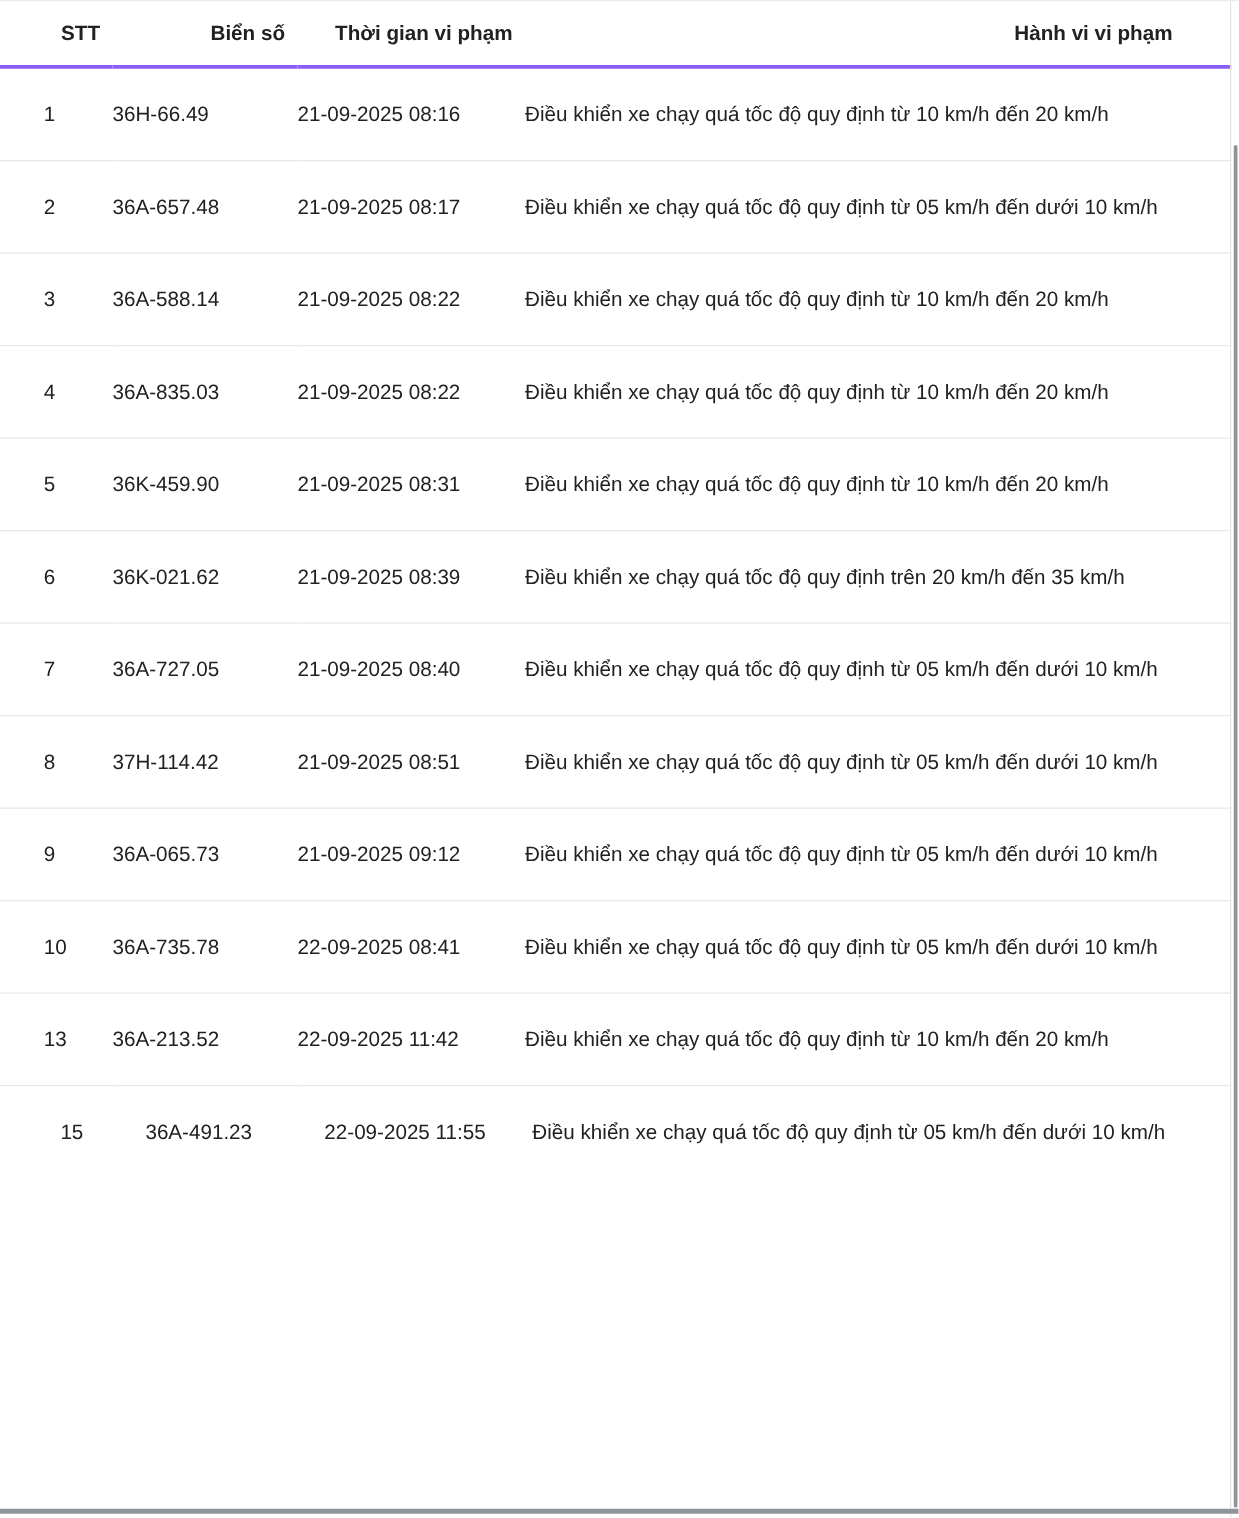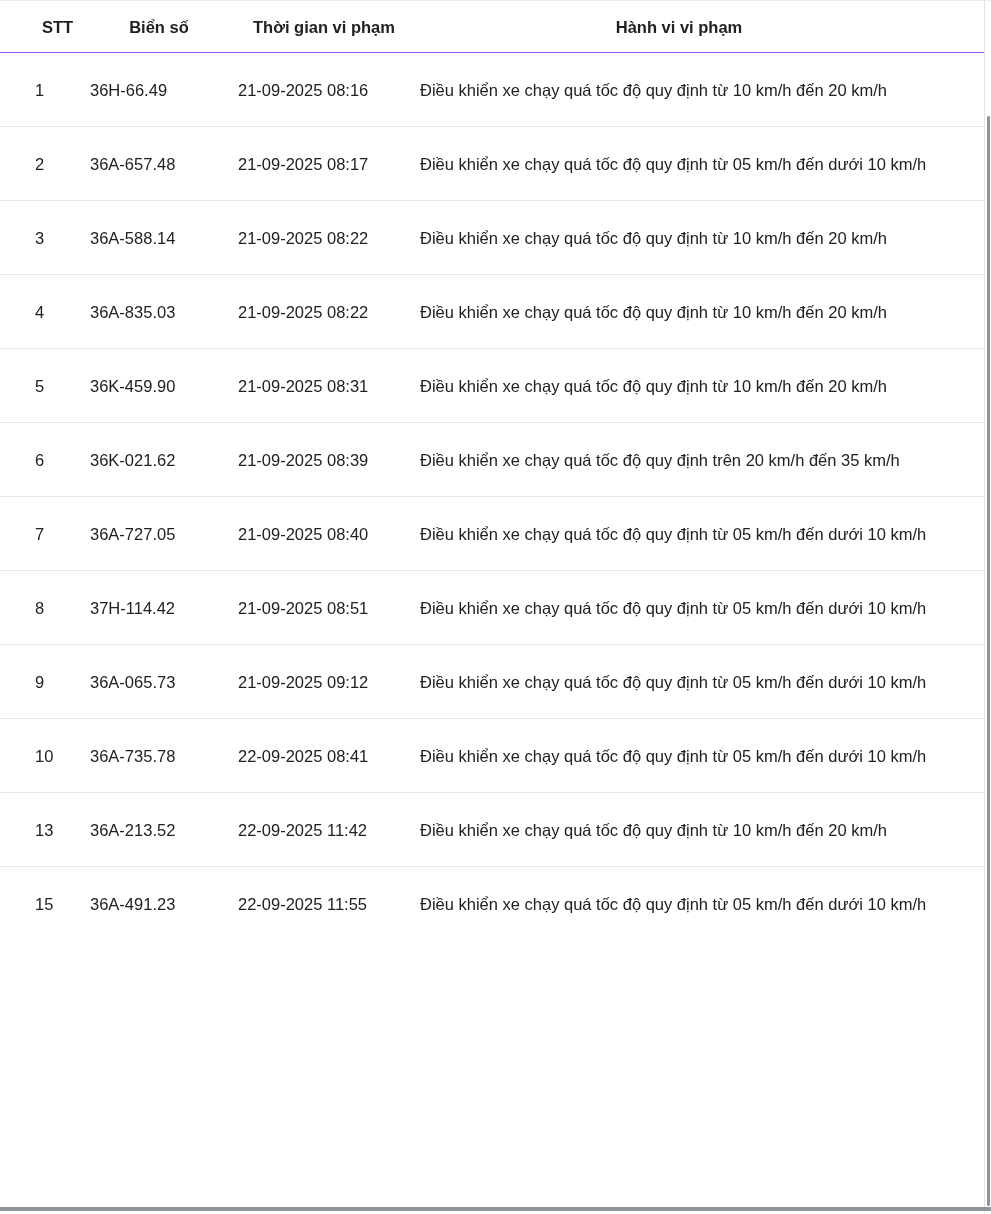--- a/index.html
+++ b/index.html
@@ -23,37 +23,37 @@
     width: 985px;
     color: #212121;
     font-size: 16.5px;
   }
   col.c-stt      { width: 90px; }
   col.c-plate    { width: 148px; }
   col.c-time     { width: 182px; }
   col.c-behavior { width: 565px; }
 
   thead th {
-    text-align: center;
+    text-align: right;
     font-weight: bold;
     font-size: 16.5px;
     color: #212121;
     padding: 17px 10px 15px 0;
-    border-bottom: 1px solid #8b5cf6;
+    border-bottom: 3px solid #8b5cf6;
     white-space: nowrap;
     overflow: hidden;
   }
   tbody td {
     vertical-align: top;
     padding: 24px 10px 22px 0;
     border-bottom: 1px solid #e8e8e8;
     line-height: 27px;
     color: #212121;
   }
-  tbody tr:last-child td { border-bottom: none; }
+  tbody tr:last-child td { border-bottom: none; text-align: center; }
 
   th.col-stt, td.cell-stt { padding-left: 35px; }
   th.col-plate, td.cell-plate { padding-left: 0; }
   td.cell-behavior, th.col-behavior { padding-right: 47px; }
   td.cell-stt, td.cell-plate, td.cell-time { white-space: nowrap; }
 
   
   .track-line {
     position: absolute;
     top: 0;

